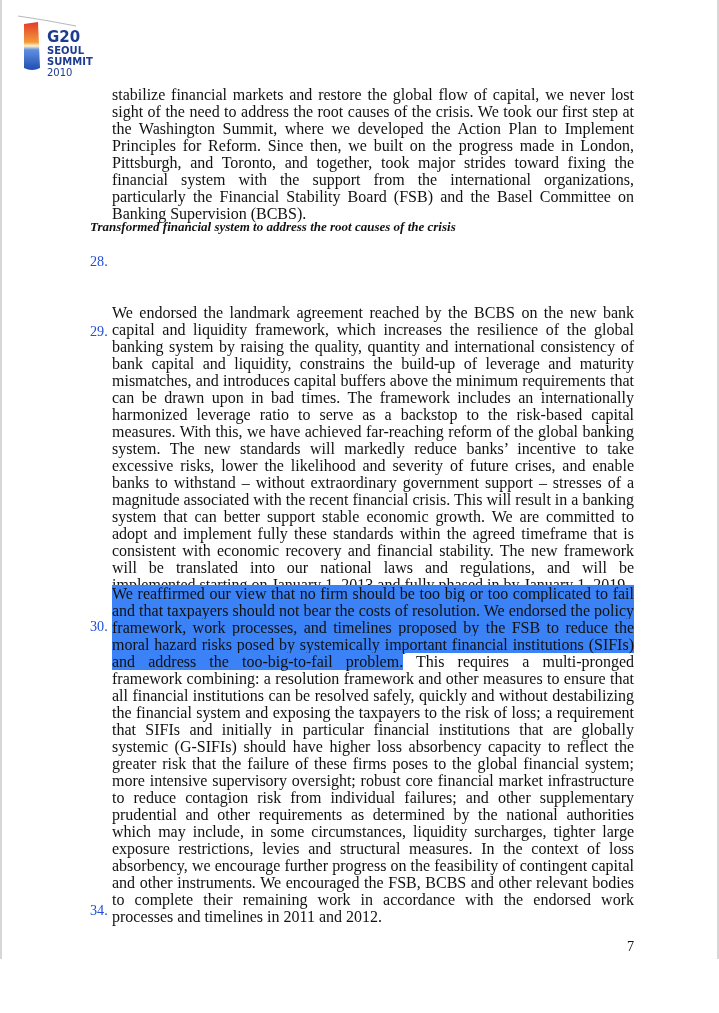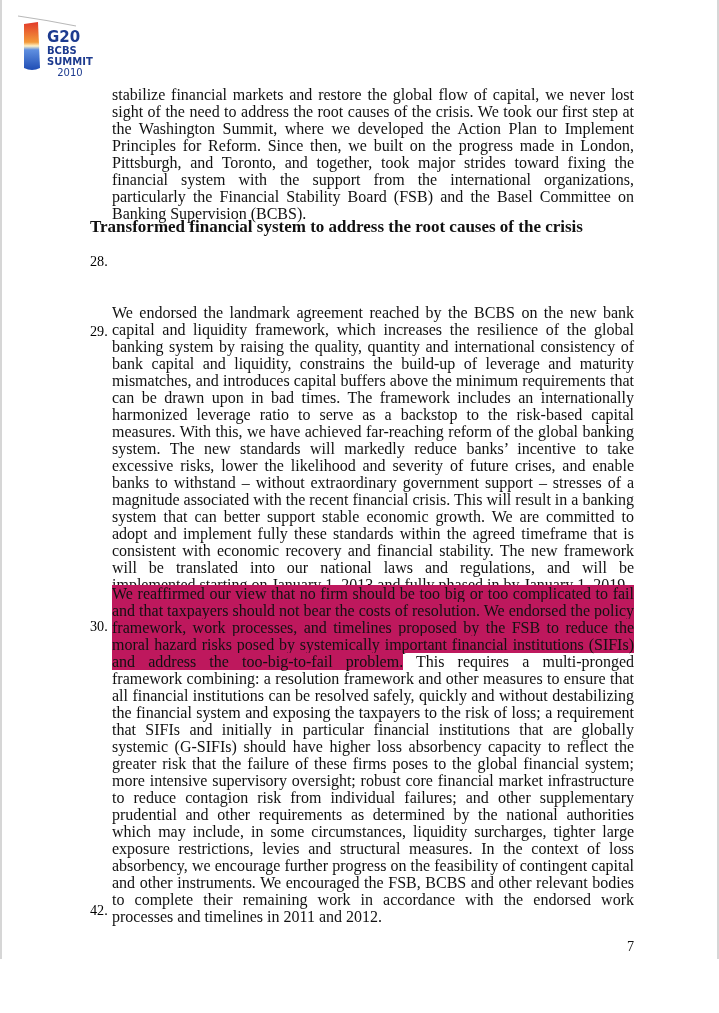--- a/index.html
+++ b/index.html
@@ -11,37 +11,37 @@
     border-right: 2px solid #d6d6d6;
     box-sizing: border-box;
   }
   .logo { position: absolute; left: 14px; top: 12px; width: 62px; height: 66px; }
   .logo-text {
     position: absolute; left: 31px; top: 18px;
     font-family: "DejaVu Sans", sans-serif; font-weight: bold; color: #1d3b8f;
     line-height: 11px; font-size: 10px;
   }
   .logo-text .g20 { font-size: 15px; line-height: 15px; display:block; }
-  .logo-text .yr { font-weight: normal; display:block;text-align:center; }
+  .logo-text .yr { font-weight: normal; display:block; }
   .logo-text span { display:block; }
   .text {
     position: absolute; left: 110px; width: 522px;
     font-family: "Liberation Serif", serif; font-size: 16px; line-height: 17px;
     color: #111; text-align: justify;
   }
   .num {
     position: absolute; left: 88px;
-    font-family: "Liberation Serif", serif; font-size: 14.2px; line-height: 17px; color: #000000;
+    font-family: "Liberation Serif", serif; font-size: 14.2px; line-height: 17px; color: #1d4ed8;
   }
   .heading {
     position: absolute; left: 88px; top: 218px;
-    font-family: "Liberation Serif", serif; font-size: 17px; line-height: 17px;
-    font-weight: bold; color: #111;
+    font-family: "Liberation Serif", serif; font-size: 13px; line-height: 17px;
+    font-weight: bold; font-style: italic; color: #111;
   }
-  .hl { background: #be185d; }
+  .hl { background: #3b82f6; }
   .pagenum {
     position: absolute; left: 620px; top: 938px; width: 12px; text-align: right;
     font-family: "Liberation Serif", serif; font-size: 14.2px; color: #111;
   }
 </style>
 </head>
 <body>
 
 <div class="page">
 
@@ -54,34 +54,34 @@
           <stop offset="0.5" stop-color="#fff3c8"></stop>
           <stop offset="0.58" stop-color="#5f8fe0"></stop>
           <stop offset="1" stop-color="#1f4db4"></stop>
         </linearGradient>
       </defs>
       <path d="M2 4 Q30 8 60 14" stroke="#b9b9b9" stroke-width="1.2" fill="none"></path>
       <path d="M8 12 L22 10 L24 56 Q16 60 8 56 Z" fill="url(#lg)"></path>
     </svg>
     <div class="logo-text">
       <span class="g20">G20</span>
-      <span>BCBS</span>
+      <span>SEOUL</span>
       <span>SUMMIT</span>
       <span class="yr">2010</span>
     </div>
   </div>
 
   <div class="text" style="top:86px;">stabilize financial markets and restore the global flow of capital, we never lost sight of the need to address the root causes of the crisis. We took our first step at the Washington Summit, where we developed the Action Plan to Implement Principles for Reform.  Since then, we built on the progress made in London, Pittsburgh, and Toronto, and together, took major strides toward fixing the financial system with the support from the international organizations, particularly the Financial Stability Board (FSB) and the Basel Committee on Banking Supervision (BCBS).</div>
 
   <div class="heading">Transformed financial system to address the root causes of the crisis</div>
 
   <div class="num" style="top:253px;">28.</div>
 
   <div class="num" style="top:304px;margin-top:19px;">29.</div>
   <div class="text" style="top:304px;">We endorsed the landmark agreement reached by the BCBS on the new bank capital and liquidity framework, which increases the resilience of the global banking system by raising the quality, quantity and international consistency of bank capital and liquidity, constrains the build-up of leverage and maturity mismatches, and introduces capital buffers above the minimum requirements that can be drawn upon in bad times. The framework includes an internationally harmonized leverage ratio to serve as a backstop to the risk-based capital measures. With this, we have achieved far-reaching reform of the global banking system. The new standards will markedly reduce banks’ incentive to take excessive risks, lower the likelihood and severity of future crises, and enable banks to withstand – without extraordinary government support – stresses of a magnitude associated with the recent financial crisis. This will result in a banking system that can better support stable economic growth. We are committed to adopt and implement fully these standards within the agreed timeframe that is consistent with economic recovery and financial stability. The new framework will be translated into our national laws and regulations, and will be implemented starting on January 1, 2013 and fully phased in by January 1, 2019.</div>
 
   <div class="num" style="top:585px;margin-top:33px;">30.</div>
   <div class="text" style="top:585px;"><span class="hl">We reaffirmed our view that no firm should be too big or too complicated to fail and that taxpayers should not bear the costs of resolution.  We endorsed the policy framework, work processes, and timelines proposed by the FSB  to reduce the moral hazard risks posed by systemically important financial institutions (SIFIs) and address the too-big-to-fail problem.</span><span> This requires a multi-pronged framework combining: a resolution framework and other measures to ensure that all financial institutions can be resolved safely, quickly and without destabilizing the financial system and exposing the taxpayers to the risk of loss; a requirement that SIFIs and initially in particular financial institutions that are globally systemic (G-SIFIs) should have higher loss absorbency capacity to reflect the greater risk that the failure of these firms poses to the global financial system; more intensive supervisory oversight; robust core financial market infrastructure to reduce contagion risk from individual failures; and other supplementary prudential and other requirements as determined by the national authorities which may include, in some circumstances, liquidity surcharges, tighter large exposure restrictions, levies and structural measures.  In the context of loss absorbency, we encourage further progress on the feasibility of contingent capital and other instruments. We encouraged the FSB, BCBS and other relevant bodies to complete their remaining work in accordance with the endorsed work processes and timelines in 2011 and 2012.</span></div>
 
-  <div class="num" style="top:902px;">42.</div>
+  <div class="num" style="top:902px;">34.</div>
 
   <div class="pagenum">7</div>
 </div>
 
 </body></html>

